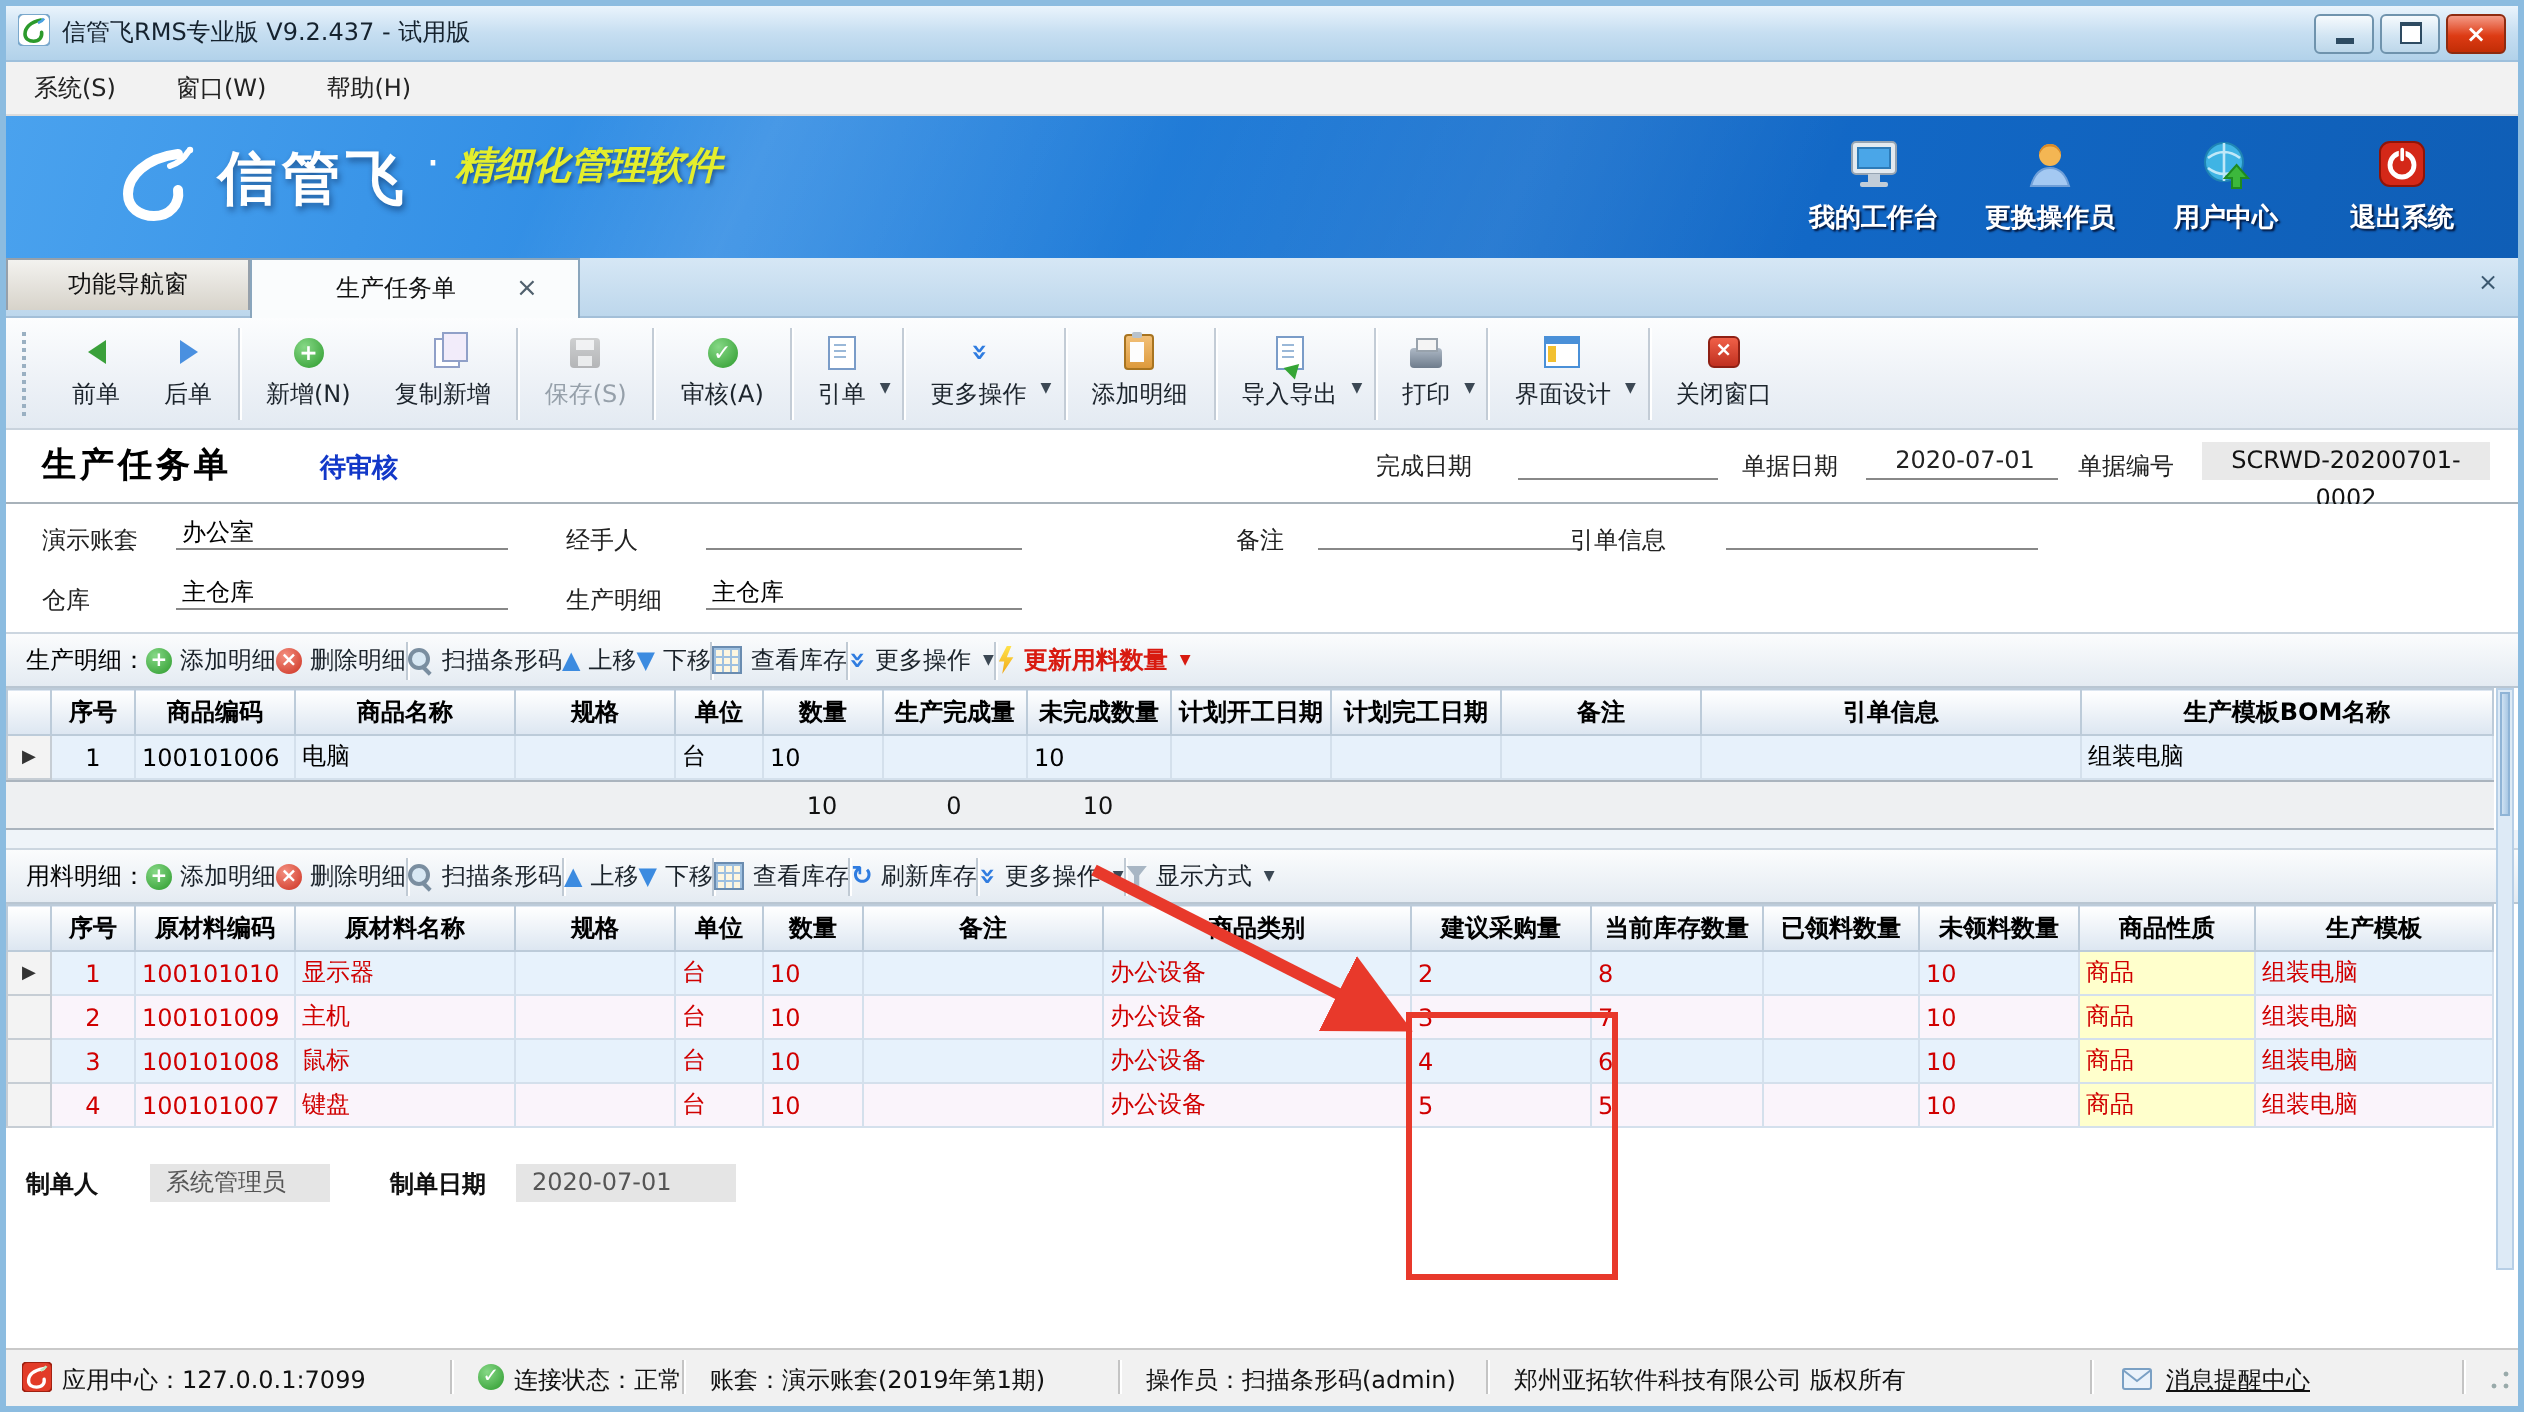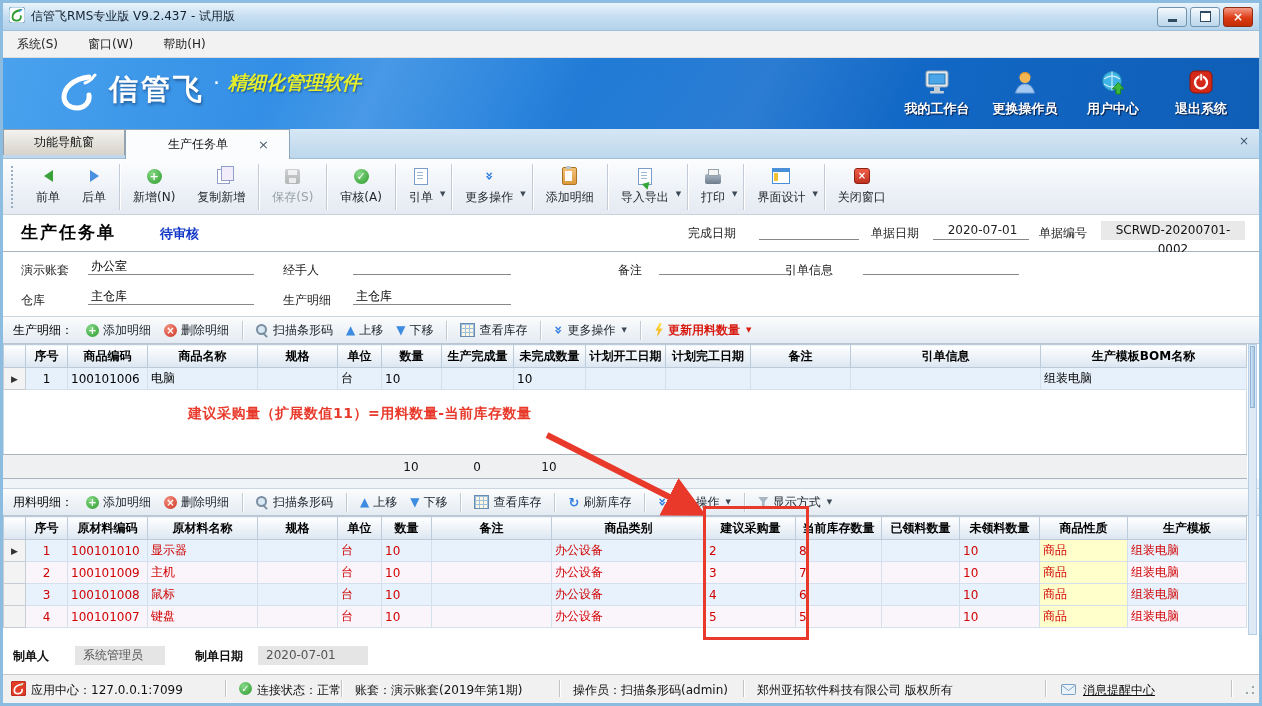--- a/index.html
+++ b/index.html
@@ -81,21 +81,21 @@
   .doc-title{position:absolute;left:18px;top:6px;font-size:17px;font-weight:bold;letter-spacing:2px;color:#000}
   .doc-status{position:absolute;left:157px;top:10px;color:#1238c8;font-weight:bold;font-size:13px}
   .fl{position:absolute;top:10px;color:#222}
   .uline{position:absolute;top:8px;height:17px;border-bottom:1px solid #888;padding-left:3px;box-sizing:border-box}
   .billno{position:absolute;left:1098px;top:6px;width:144px;height:19px;background:#e9e9e9;text-align:center;line-height:19px;color:#111}
   
   .fields{height:64px;position:relative;background:#fff}
   .fields .flab{position:absolute;color:#222}
   .fields .fval{position:absolute;height:17px;border-bottom:1px solid #888;padding-left:3px;box-sizing:border-box;color:#000}
   
-  .secbar{height:28px;background:linear-gradient(#fbfcfd,#e4ebf2);border-top:1px solid #ccd6e0;border-bottom:1px solid #b9c6d2;display:flex;align-items:center;padding-left:10px;gap:13px;box-sizing:border-box}
+  .secbar{height:28px;background:linear-gradient(#fbfcfd,#e4ebf2);border-top:1px solid #ccd6e0;border-bottom:1px solid #b9c6d2;display:flex;align-items:center;padding-left:10px;box-sizing:border-box}
   .secbar .stitle{color:#000}
   .sbtn{display:flex;align-items:center;gap:4px;cursor:pointer;color:#1a222a}
   .ssep{width:1px;height:19px;background:#c0cad4;box-shadow:1px 0 0 #fff}
   .redbold{color:#d81a10;font-weight:bold}
   .scaret{font-size:7px;color:#3c4854;margin-left:2px}
   
   .grid{border-collapse:collapse;table-layout:fixed;width:1244px;font-size:12px}
   .grid th{background:linear-gradient(#ffffff,#dce6f1);border:1px solid #bccbd9;height:22px;font-weight:bold;color:#000;padding:0 2px;overflow:hidden;white-space:nowrap;text-align:center}
   .grid td{border:1px solid #d4e0ec;height:21px;padding:0 3px;overflow:hidden;white-space:nowrap;background:#fff;text-align:left}
   .grid tr td:first-child{background:#f3f3f3;border-color:#c6cdd4;text-align:center;font-size:9px;color:#333}
@@ -459,23 +459,20 @@
           <td>10</td>
           <td></td>
           <td></td>
           <td></td>
           <td></td>
           <td>组装电脑</td>
         </tr>
       </tbody>
   </table>
 
-  <div class="t1-empty">
-    <span class="annotation">建议采购量（扩展数值11）=用料数量-当前库存数量</span>
-  </div>
 
   <table class="sum">
     <colgroup>
         <col style="width:22px">
         <col style="width:42px">
         <col style="width:80px">
         <col style="width:110px">
         <col style="width:80px">
         <col style="width:44px">
         <col style="width:60px">

